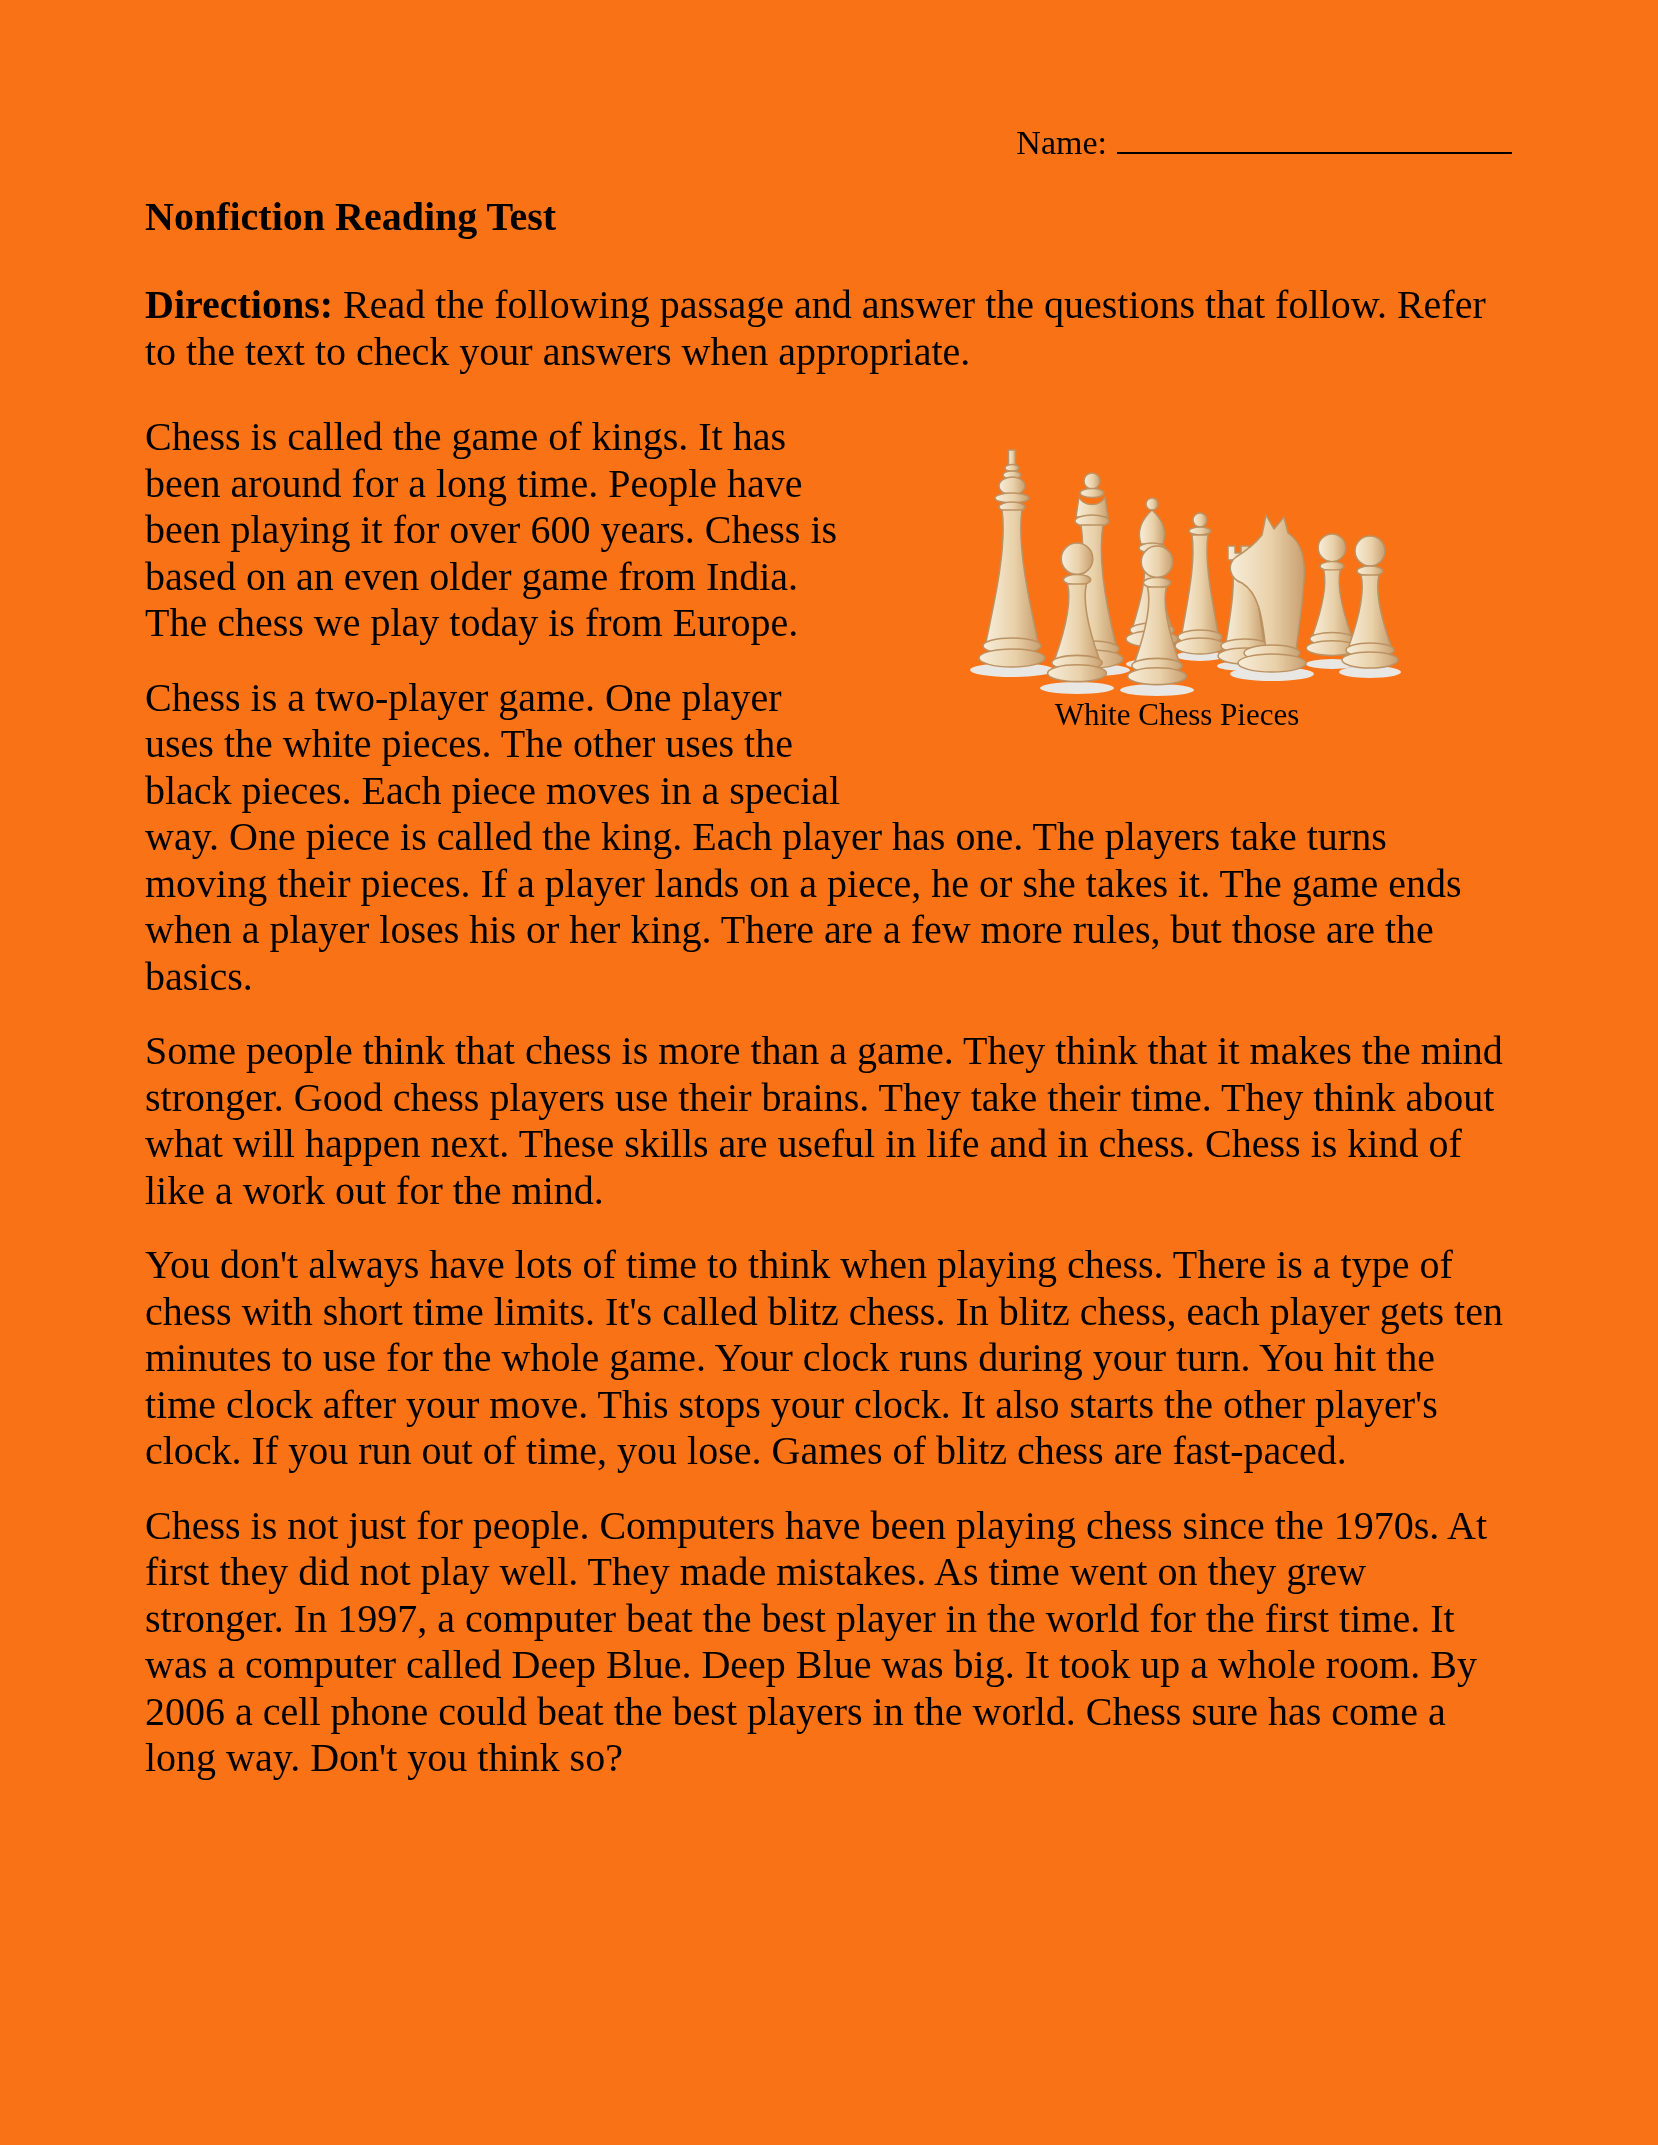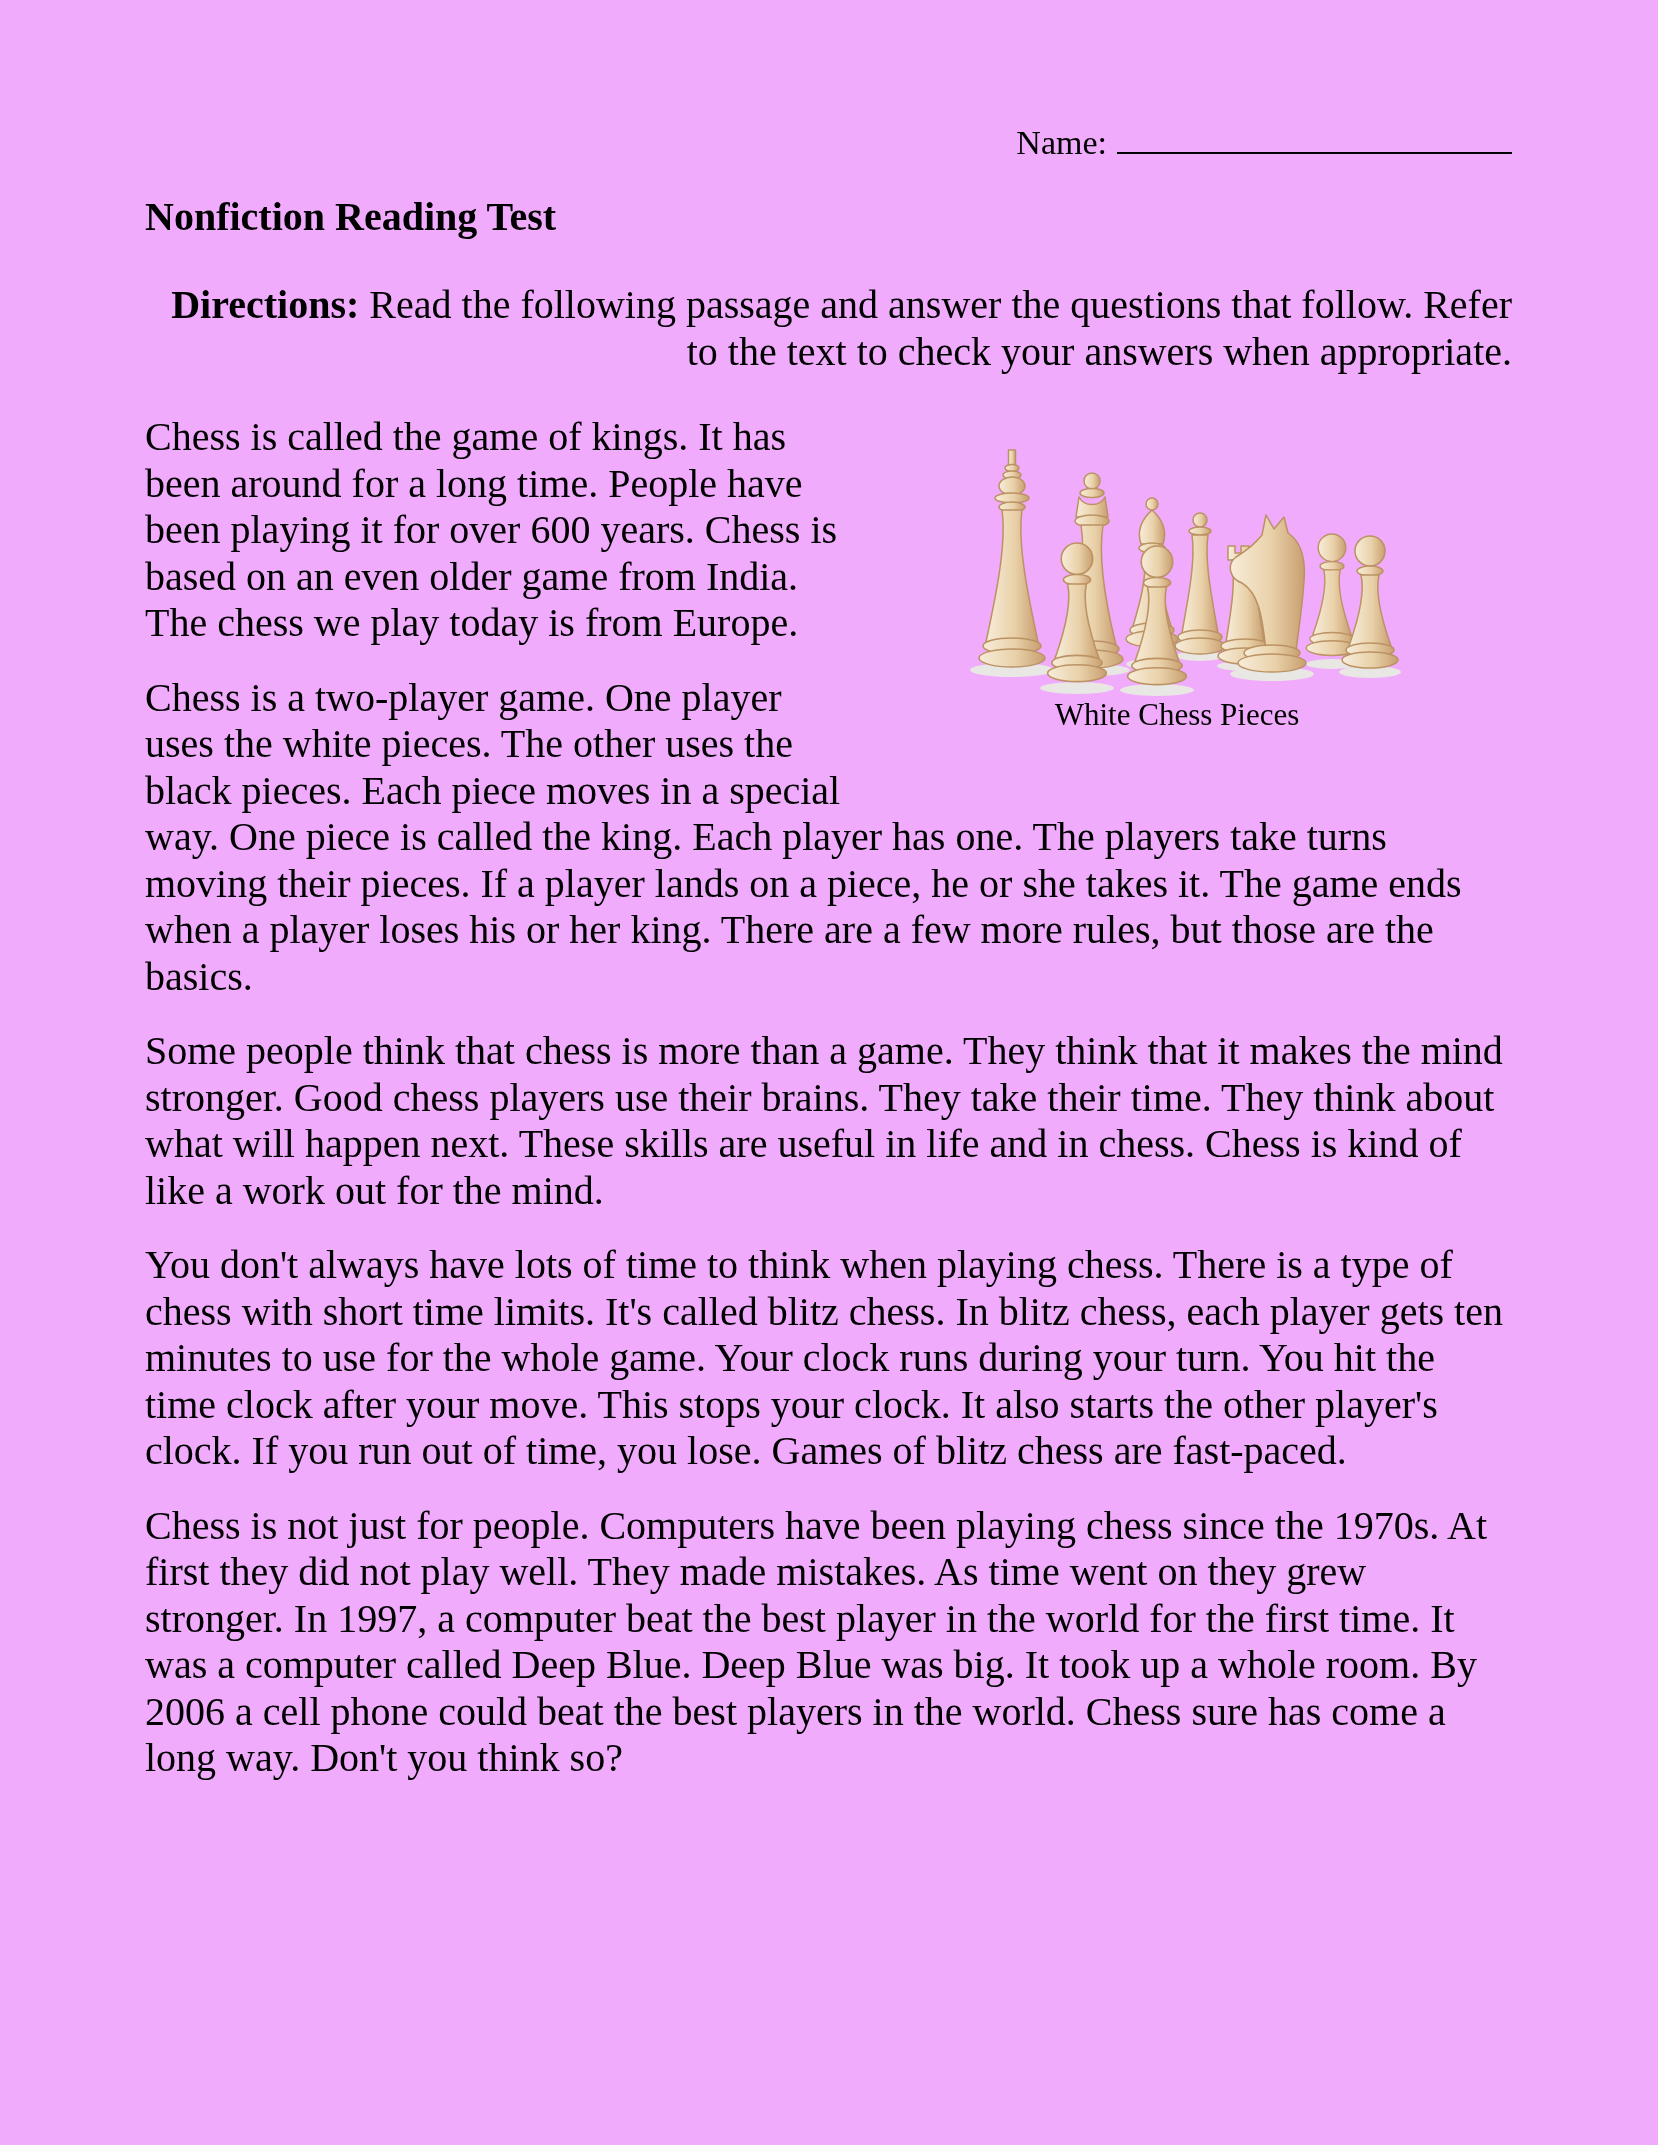--- a/index.html
+++ b/index.html
@@ -1,20 +1,20 @@
 <!DOCTYPE html>
 <html><head>
 <meta charset="utf-8">
 <style>
   html,body { margin:0; padding:0; background:#ffffff; }
   .page {
     position: relative;
     width: 1658px;
     height: 2145px;
-    background: #f0abfc;
+    background: #f97316;
     box-sizing: border-box;
     padding: 118px 146px 0 145px;
     font-family: "Liberation Serif", "DejaVu Serif", serif;
     color: #000000;
     overflow: hidden;
   }
   .name-row {
     text-align: right;
     font-size: 34px;
     line-height: 40px;
@@ -30,21 +30,20 @@
   .title-block {
     margin-top: 28px;
     font-size: 40px;
     font-weight: bold;
     line-height: 52px;
   }
   .directions {
     margin-top: 38px;
     font-size: 40px;
     line-height: 47px;
-    text-align: right;
   }
   .directions b { font-weight: bold; }
   .article {
     margin-top: 39px;
     font-size: 40px;
     line-height: 46.5px;
   }
   .article p { margin: 0 0 28px 0; }
   figure.chess-figure {
     float: right;

